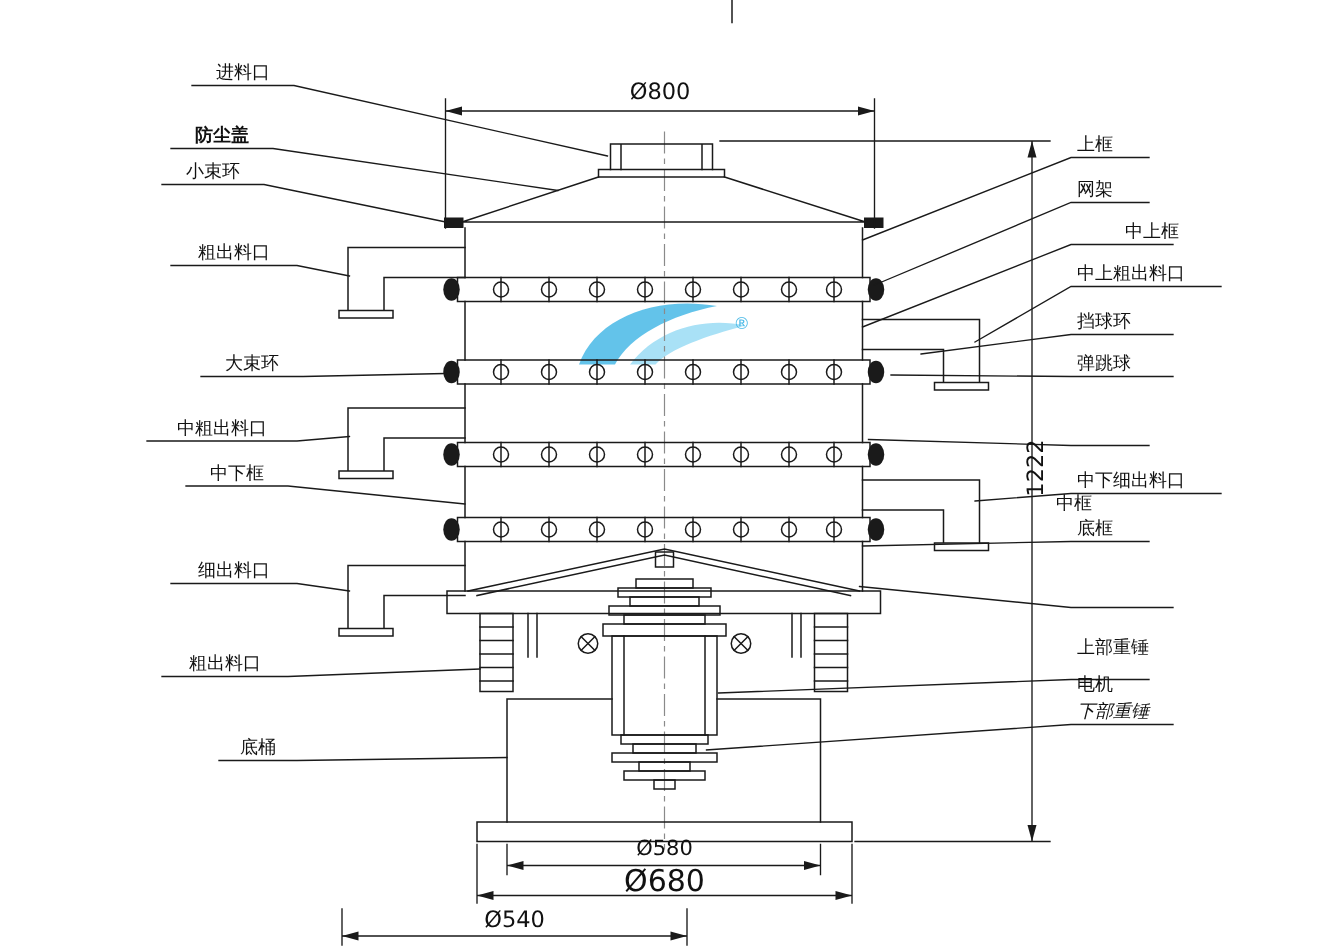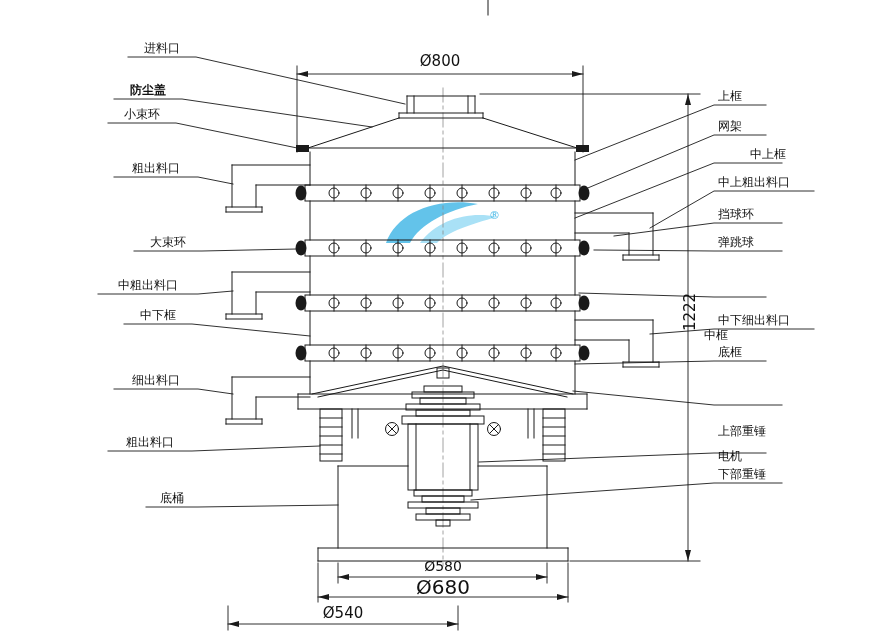--- a/index.html
+++ b/index.html
@@ -185,14 +185,14 @@
   <div class="lbl" style="left:718px;top:118px;width:48px;">网架</div>
   <div class="lbl" style="left:718px;top:146px;width:64px;margin-left:32px;">中上框</div>
   <div class="lbl" style="left:718px;top:174px;width:96px;">中上粗出料口</div>
   <div class="lbl" style="left:718px;top:206px;width:64px;">挡球环</div>
   <div class="lbl" style="left:718px;top:234px;width:64px;">弹跳球</div>
   <div class="lbl" style="left:704px;top:280px;width:48px;margin-top:47px;">中框</div>
   <div class="lbl" style="left:718px;top:312px;width:96px;">中下细出料口</div>
   <div class="lbl" style="left:718px;top:344px;width:48px;">底框</div>
   <div class="lbl" style="left:718px;top:388px;width:64px;margin-top:35px;">上部重锤</div>
   <div class="lbl" style="left:718px;top:420px;width:48px;margin-top:28px;">电机</div>
-  <div class="lbl" style="left:718px;top:466px;width:64px;">下部重锤</div>
+  <div class="lbl" style="left:718px;top:466px;width:64px;font-style:italic;">下部重锤</div>
 </div>
 
 </body></html>

